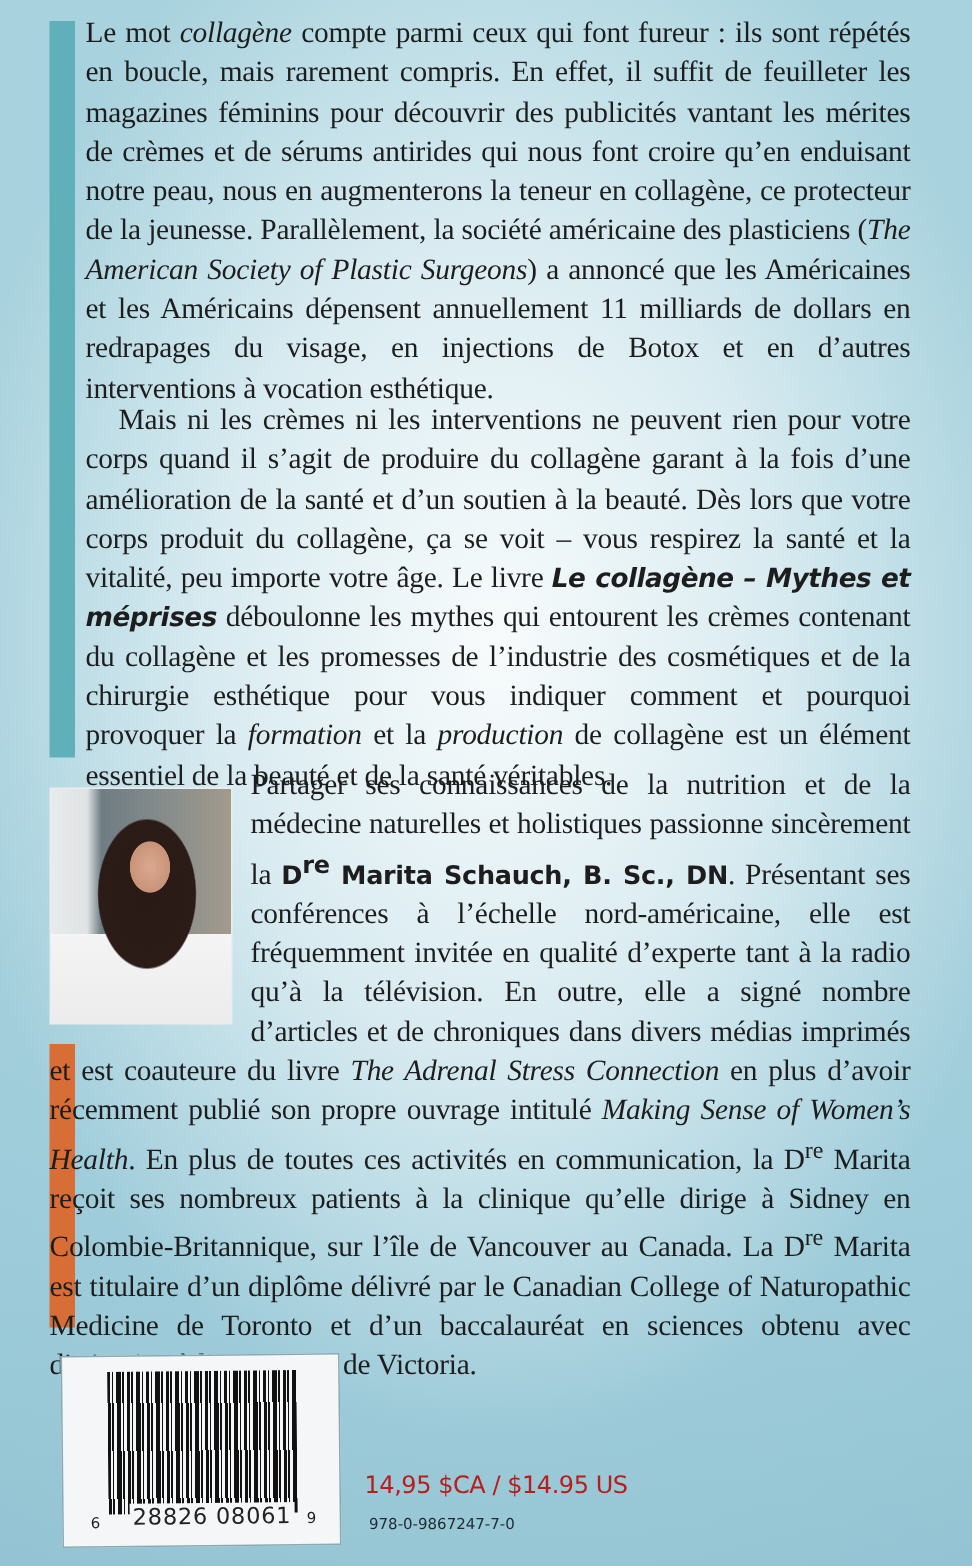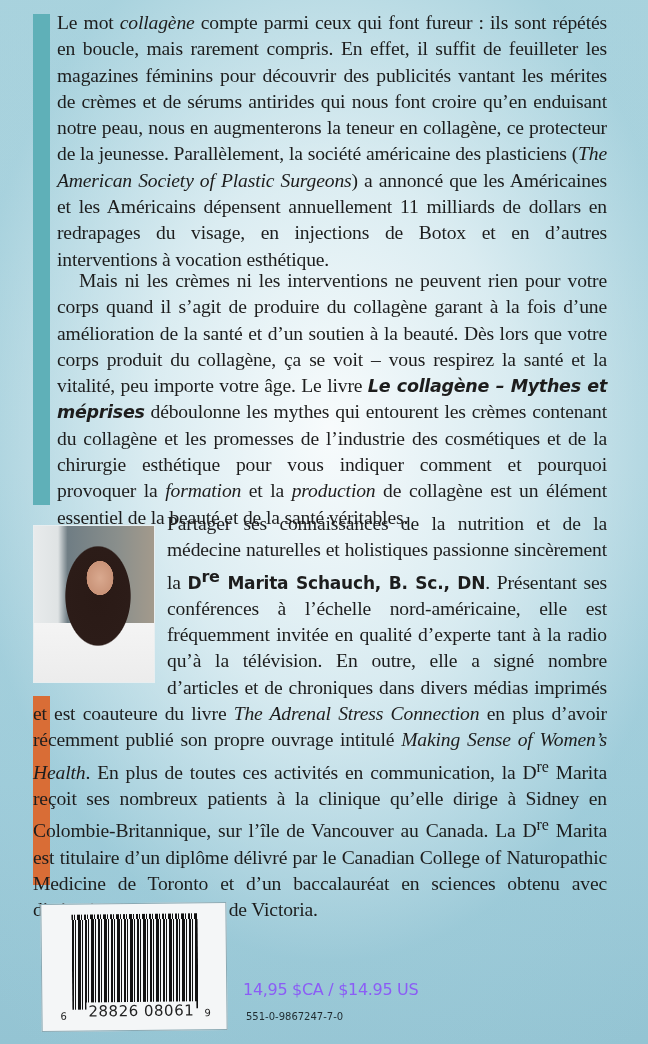--- a/index.html
+++ b/index.html
@@ -61,21 +61,21 @@
   }
   .barcode-digit {
     position: absolute; font-family: "DejaVu Sans", sans-serif; color: #222;
   }
   .bd-left { left: 18px; top: 106px; font-size: 10px; }
   .bd-main { left: 44px; top: 98px; font-size: 15px; letter-spacing: 0.5px; background: #f4f6f7; padding: 0 2px; }
   .bd-right { left: 162px; top: 104px; font-size: 10px; }
 
   .price {
     position: absolute; left: 243px; top: 980px;
-    font-family: "DejaVu Sans", sans-serif; font-size: 16px; color: #8b5cf6; letter-spacing: -0.3px;
+    font-family: "DejaVu Sans", sans-serif; font-size: 16px; color: #b91c1c; letter-spacing: -0.3px;
   }
   .isbn {
     position: absolute; left: 246px; top: 1011px;
     font-family: "DejaVu Sans", sans-serif; font-size: 10px; color: #1f2b30;
   }
 </style>
 </head>
 <body>
 
 <div class="bar bar-teal"></div>
@@ -101,13 +101,13 @@
 </div>
 
 <div class="barcode-box">
   <div class="barcode-bars"></div>
   <span class="barcode-digit bd-left">6</span>
   <span class="barcode-digit bd-main">28826 08061</span>
   <span class="barcode-digit bd-right">9</span>
 </div>
 
 <div class="price">14,95 $CA / $14.95 US</div>
-<div class="isbn">551-0-9867247-7-0</div>
+<div class="isbn">978-0-9867247-7-0</div>
 
 </body></html>

